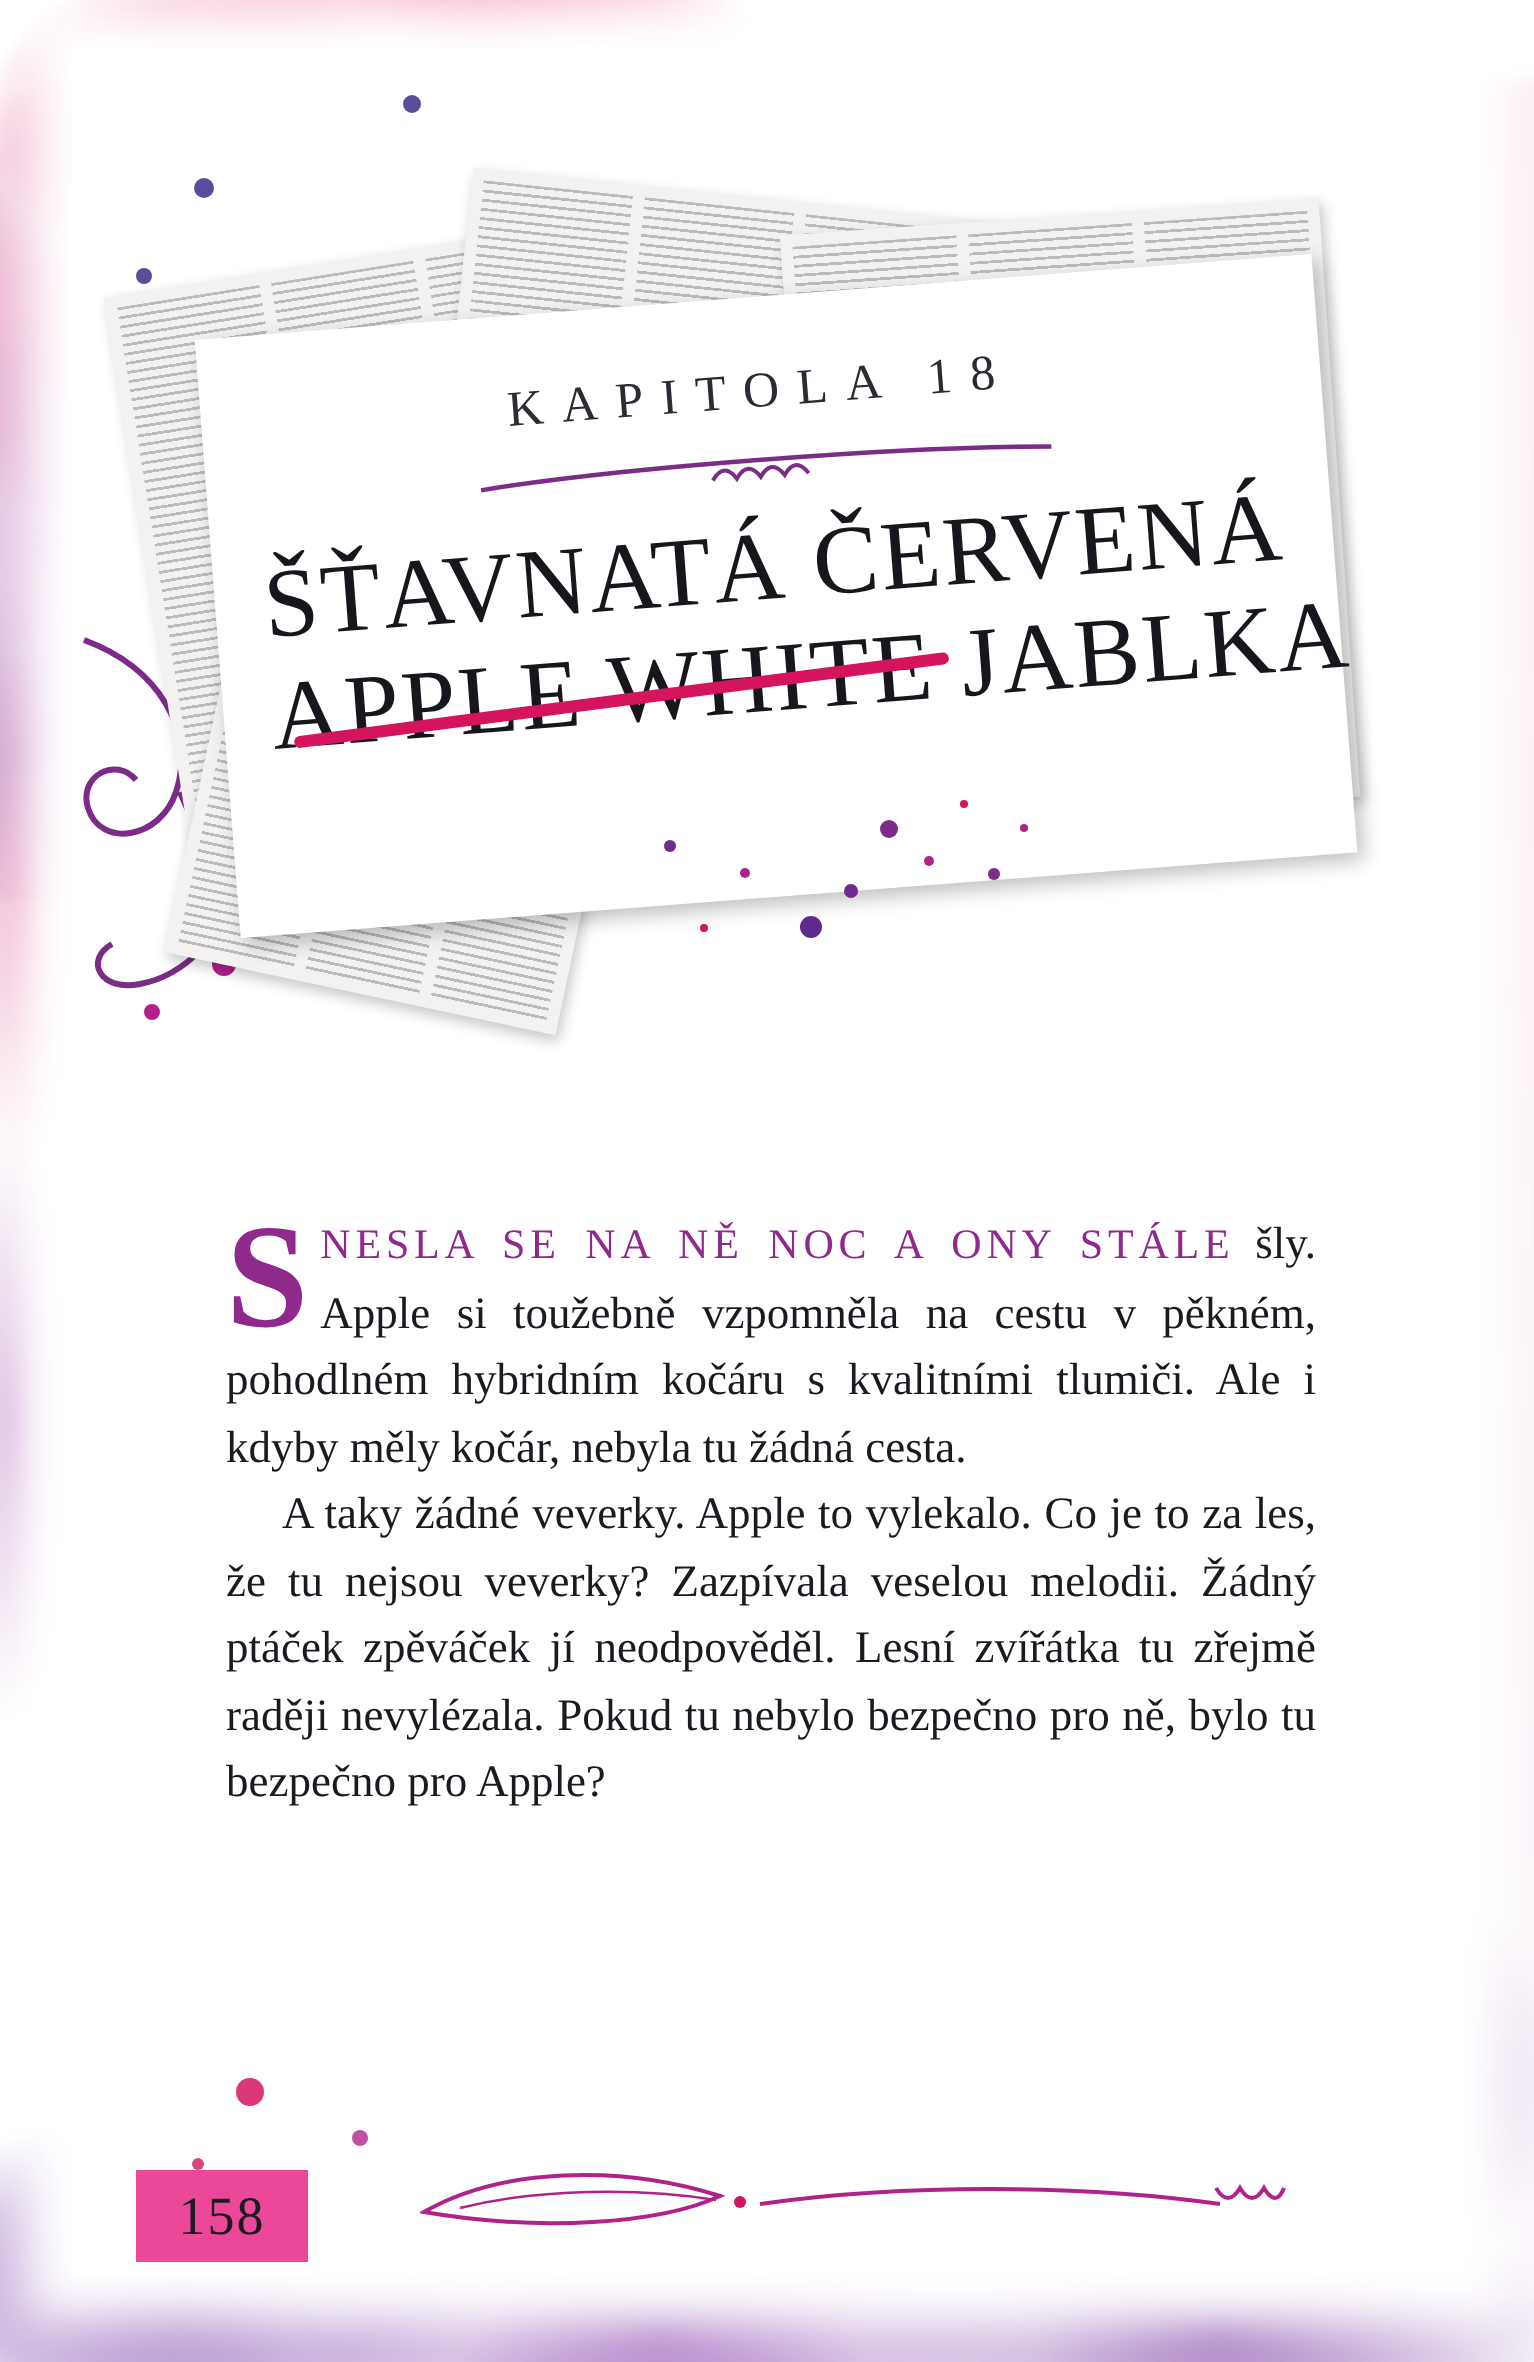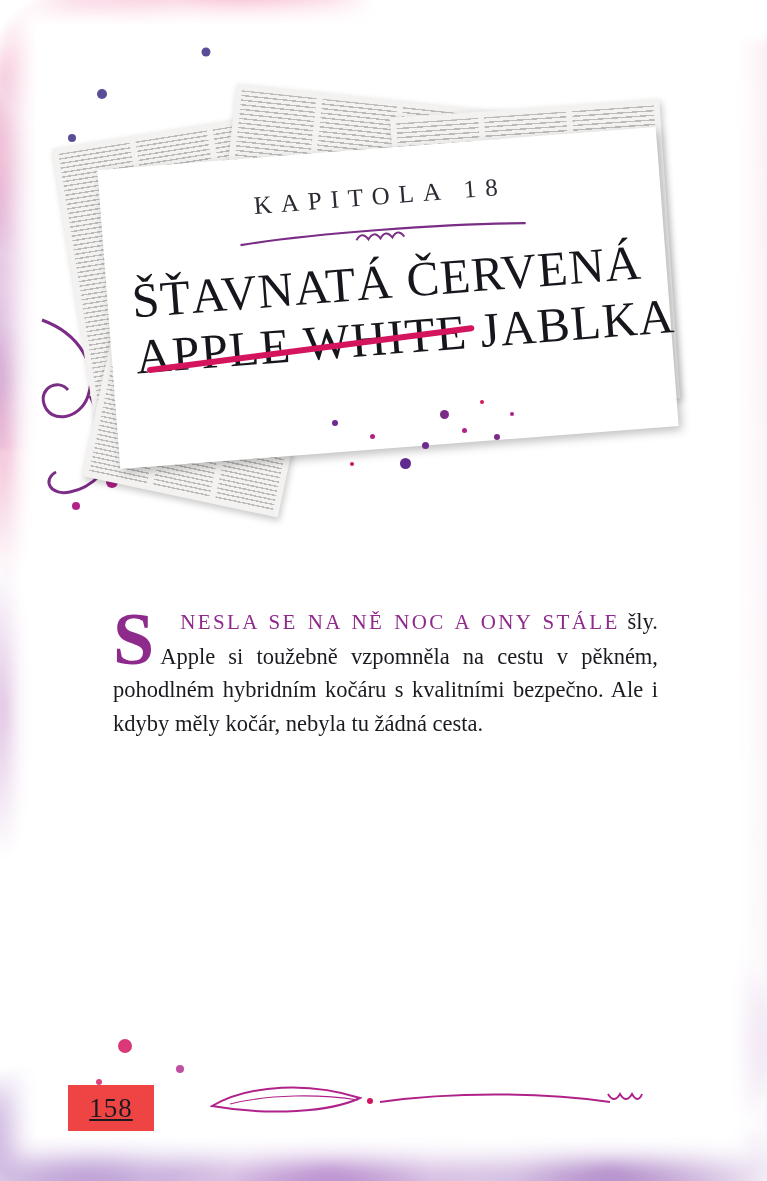--- a/index.html
+++ b/index.html
@@ -246,39 +246,37 @@
     line-height: 60px;
     color: #8e2a8c;
     padding: 4px 6px 0 0;
     font-weight: bold;
   }
   .smallcaps {
     letter-spacing: 2.4px;
     color: #8e2a8c;
     text-transform: uppercase;
     font-size: 21px;
-    margin-left: 20px;
   }
 
   
   .folio {
     position: absolute;
     left: 68px;
     bottom: 50px;
     width: 86px;
     height: 46px;
-    background: #ef4444;
+    background: #ec4899;
     display: flex;
     align-items: center;
     justify-content: center;
     font-family: "Liberation Serif", serif;
     font-size: 27px;
     color: #1b1a20;
     letter-spacing: 1px;
-    text-decoration: underline;
   }
 
   .footer-flourish {
     position: absolute;
     left: 210px;
     bottom: 55px;
     width: 440px;
     height: 50px;
   }
 </style>
@@ -390,22 +388,23 @@
     <div class="dot" style="left:300px; top:344px; width:5px; height:5px; background:#b0228a;"></div>
     <div class="dot" style="left:424px; top:344px; width:6px; height:6px; background:#7b2c86;"></div>
     <div class="dot" style="left:280px; top:372px; width:4px; height:4px; background:#d4155e;"></div>
     <div class="dot" style="left:262px; top:330px; width:6px; height:6px; background:#6e2a8e;"></div>
     <div class="dot" style="left:440px; top:322px; width:4px; height:4px; background:#b0228a;"></div>
   </div>
 
   <div class="body-text">
     <p class="first">
       <span class="dropcap">S</span><span class="smallcaps">NESLA SE NA NĚ NOC A ONY STÁLE</span>
-      <span>šly. Apple si toužebně vzpomněla na cestu v pěkném, pohodlném hybridním kočáru s kvalitními bezpečno. Ale i kdyby měly kočár, nebyla tu žádná cesta.</span>
+      <span>šly. Apple si toužebně vzpomněla na cestu v pěkném, pohodlném hybridním kočáru s kvalitními tlumiči. Ale i kdyby měly kočár, nebyla tu žádná cesta.</span>
     </p>
+    <p>A taky žádné veverky. Apple to vylekalo. Co je to za les, že tu nejsou veverky? Zazpívala veselou melodii. Žádný ptáček zpěváček jí neodpověděl. Lesní zvířátka tu zřejmě raději nevylézala. Pokud tu nebylo bezpečno pro ně, bylo tu bezpečno pro Apple?</p>
   </div>
 
   <svg class="footer-flourish" viewBox="0 0 440 50">
     <g stroke="#b0228a" fill="none" stroke-width="2">
       <path d="M2 30 C 40 8, 100 6, 150 22 C 120 36, 60 40, 2 30 Z"></path>
       <path d="M20 28 C 60 18, 110 18, 148 24" stroke-width="1.2"></path>
       <path d="M170 26 C 240 16, 330 16, 400 26"></path>
       <path d="M398 18 q 6 10 12 0 q 6 10 12 0 q 6 10 10 0" stroke-width="2"></path>
     </g>
     <g fill="#d4155e">

